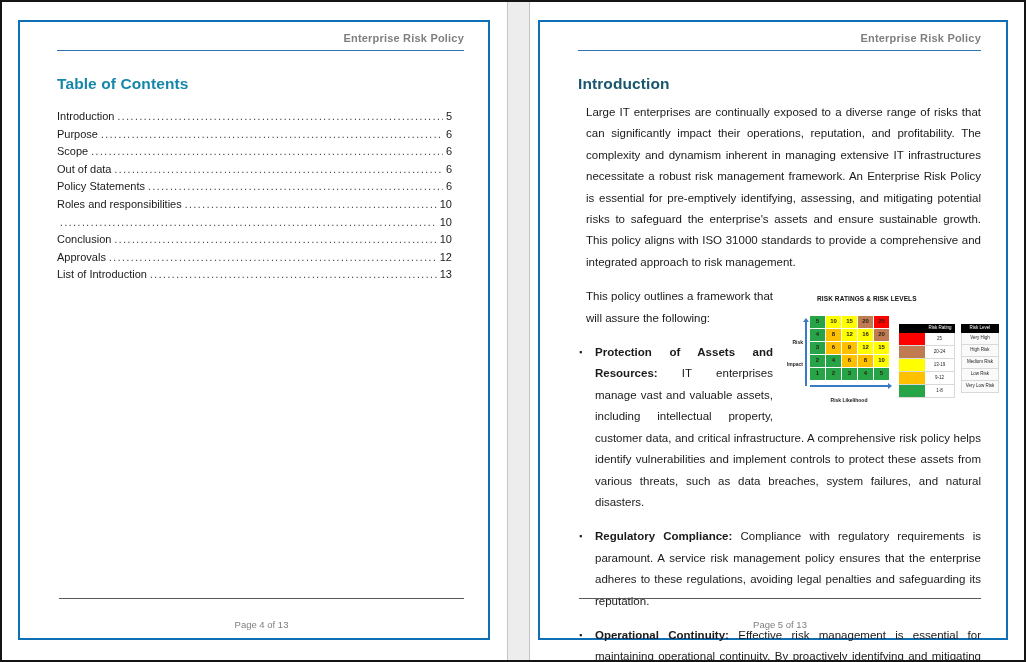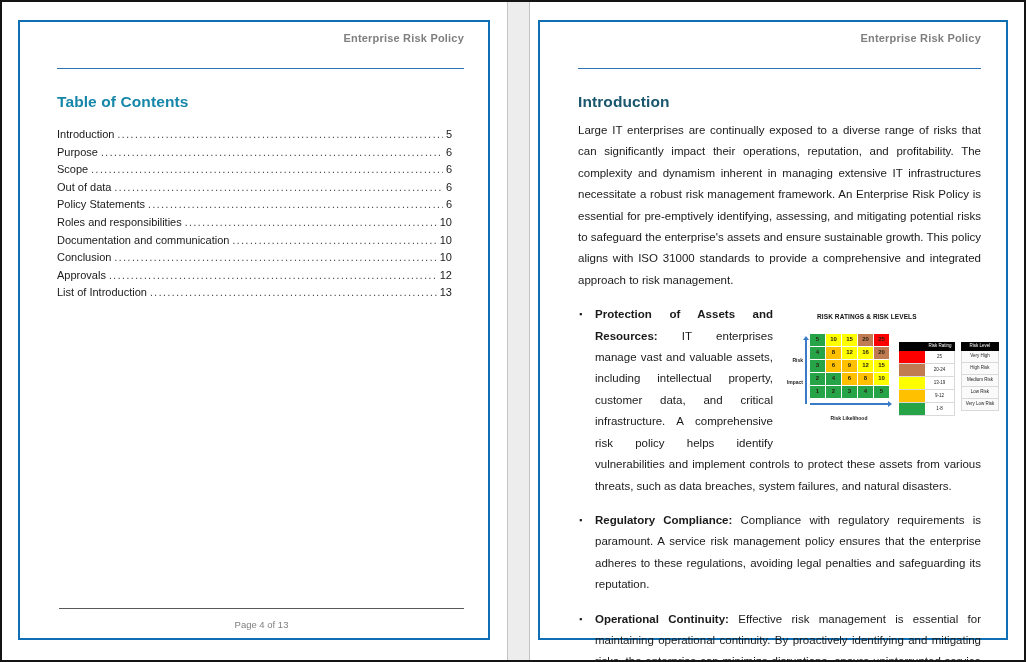--- a/index.html
+++ b/index.html
@@ -12,41 +12,41 @@
   .page-left{width:505px;}
   .page-right{flex:1;}
   .gap{width:21px;background:#ededed;border-left:1px solid #c4c4c4;border-right:1px solid #c4c4c4;}
   .frame{position:absolute;border:2px solid #0f6fb4;}
   .page-left .frame{left:16px;right:17px;top:18px;bottom:20px;}
   .page-right .frame{left:8px;right:16px;top:18px;bottom:20px;}
   .content{position:absolute;left:0;right:0;top:0;bottom:0;padding:10px 24px 0 37px;box-sizing:border-box;}
   .page-right .content{padding:10px 25px 0 38px;}
   .hdr{
     text-align:right;color:#7f7f7f;font-weight:bold;font-size:11px;
-    padding-bottom:24px;border-bottom:1px solid #2e74b5;letter-spacing:.2px;
+    padding-bottom:6px;border-bottom:1px solid #2e74b5;letter-spacing:.2px;
   }
   h1{font-size:15.5px;margin:24px 0 0 0;font-weight:bold;letter-spacing:.1px;}
   .h-toc{color:#1687a8;}
   .h-intro{color:#1a566e;}
   
   .toc{margin-top:15px;margin-right:12px;font-size:11px;color:#1a1a1a;}
   .toc-row{display:flex;align-items:baseline;height:17.6px;line-height:17.6px;cursor:pointer;}
   .toc-label{white-space:nowrap;}
   .toc-dots{flex:1;overflow:hidden;white-space:nowrap;margin:0 3px;color:#333;}
   .toc-dots::after{content:"..................................................................................................................................";letter-spacing:1.6px;font-size:10px;}
   .toc-page{white-space:nowrap;}
   
   .ftr{
     position:absolute;bottom:8px;left:39px;right:24px;border-top:1px solid #595959;
-    text-align:center;color:#7f7f7f;font-size:9.5px;padding-top:10px;
+    text-align:center;color:#7f7f7f;font-size:9.5px;padding-top:20px;
   }
   .page-right .ftr{left:39px;right:25px;}
   
   .body-text{margin-top:9px;font-size:11.5px;line-height:21.4px;color:#1a1a1a;text-align:justify;}
-  .body-text p{margin:0 0 13px 0;}
+  .body-text p{margin:0 0 13px 8px;}
   .blist{margin:0;padding:0;list-style:none;}
   .blist li{margin:0 0 13px 0;padding-left:17px;position:relative;text-align:justify;}
   .blist li::before{content:"▪";position:absolute;left:1px;top:0;font-size:9px;color:#1a1a1a;}
   .b-title{font-weight:bold;}
   
   .fig{float:right;width:228px;margin:2px -28px 10px 8px;position:relative;}
   .fig-title{font-size:6.5px;font-weight:bold;color:#111;text-align:left;margin:0 0 6px 36px;letter-spacing:.1px;}
   .fig-row{display:flex;align-items:flex-start;}
   .yaxis{display:flex;align-items:center;margin-top:6px;}
   .ylab{font-size:5px;font-weight:bold;color:#222;width:22px;text-align:right;margin-right:2px;}
@@ -106,21 +106,20 @@
             <span class="toc-label">Policy Statements</span>
               <span class="toc-dots"></span>
               <span class="toc-page">6</span>
           </div>
           <div class="toc-row">
             <span class="toc-label">Roles and responsibilities</span>
               <span class="toc-dots"></span>
               <span class="toc-page">10</span>
           </div>
           <div class="toc-row">
-            <span class="toc-label">Documentation and communication</span>
               <span class="toc-dots"></span>
               <span class="toc-page">10</span>
           </div>
           <div class="toc-row">
             <span class="toc-label">Conclusion</span>
               <span class="toc-dots"></span>
               <span class="toc-page">10</span>
           </div>
           <div class="toc-row">
             <span class="toc-label">Approvals</span>
@@ -223,24 +222,26 @@
                       <div class="lvl">High Risk</div>
                       <div class="lvl">Medium Risk</div>
                       <div class="lvl">Low Risk</div>
                       <div class="lvl">Very Low Risk</div>
                     </div>
                 </div>
               </div>
             </div>
           </div>
 
+          <p>This policy outlines a framework that will assure the following:</p>
 
           <ul class="blist">
             <li><span class="b-title">Protection of Assets and Resources:</span><span> IT enterprises manage vast and valuable assets, including intellectual property, customer data, and critical infrastructure. A comprehensive risk policy helps identify vulnerabilities and implement controls to protect these assets from various threats, such as data breaches, system failures, and natural disasters.</span></li>
             <li><span class="b-title">Regulatory Compliance:</span><span> Compliance with regulatory requirements is paramount. A service risk management policy ensures that the enterprise adheres to these regulations, avoiding legal penalties and safeguarding its reputation.</span></li>
             <li><span class="b-title">Operational Continuity:</span><span> Effective risk management is essential for maintaining operational continuity. By proactively identifying and mitigating risks, the enterprise can minimize disruptions, ensure uninterrupted service delivery, and reduce downtime.</span></li>
           </ul>
         </div>
 
+        <div class="ftr"><span>Page 5 of 13</span></div>
       </div>
     </div>
   </div>
 </div>
 
 </body></html>

